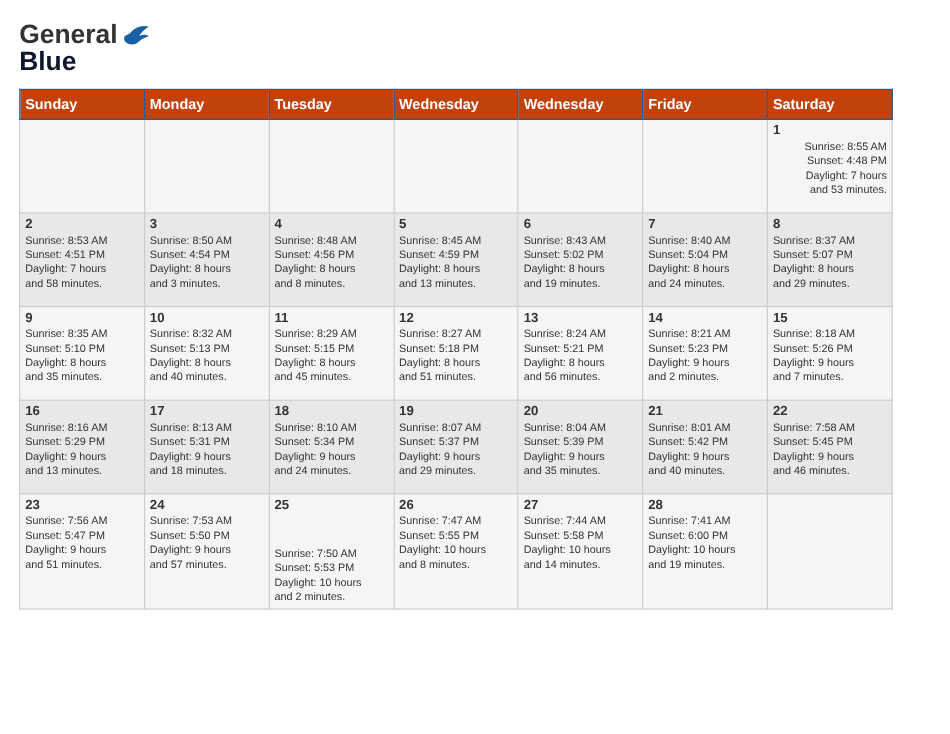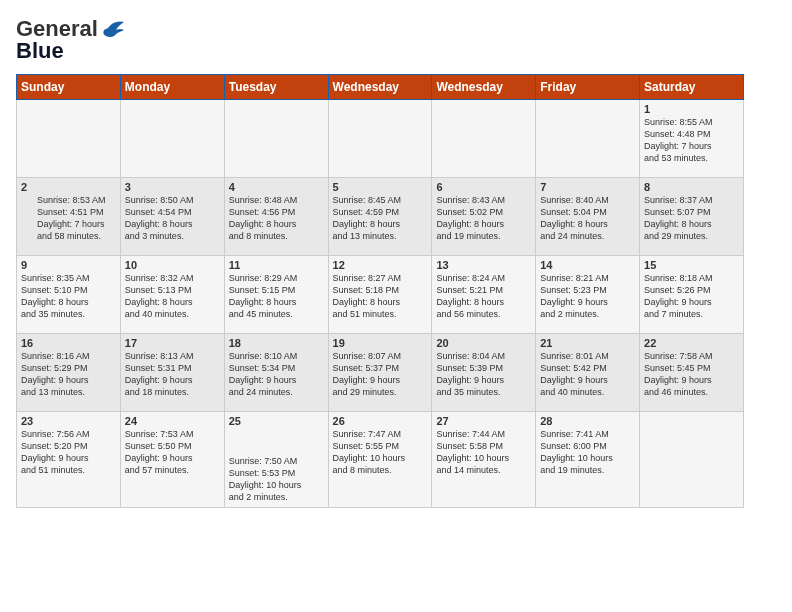--- a/index.html
+++ b/index.html
@@ -113,30 +113,30 @@
     <tbody id="calendar-body">
         <tr>
           <td></td>
           <td></td>
           <td></td>
           <td></td>
           <td></td>
           <td></td>
           <td>
             <span class="day-num">1</span>
-            <div class="day-info" style="white-space: pre-line;">Sunrise: 8:55 AM
+            <div class="day-info" style="white-space: pre-line; text-align: right;">Sunrise: 8:55 AM
 Sunset: 4:48 PM
 Daylight: 7 hours
 and 53 minutes.</div>
           </td>
         </tr>
         <tr>
           <td>
             <span class="day-num">2</span>
-            <div class="day-info" style="white-space: pre-line; margin-left: 16px;">Sunrise: 8:53 AM
+            <div class="day-info" style="white-space: pre-line;">Sunrise: 8:53 AM
 Sunset: 4:51 PM
 Daylight: 7 hours
 and 58 minutes.</div>
           </td>
           <td>
             <span class="day-num">3</span>
             <div class="day-info" style="white-space: pre-line;">Sunrise: 8:50 AM
 Sunset: 4:54 PM
 Daylight: 8 hours
 and 3 minutes.</div>
@@ -276,21 +276,21 @@
             <div class="day-info" style="white-space: pre-line;">Sunrise: 7:58 AM
 Sunset: 5:45 PM
 Daylight: 9 hours
 and 46 minutes.</div>
           </td>
         </tr>
         <tr>
           <td>
             <span class="day-num">23</span>
             <div class="day-info" style="white-space: pre-line;">Sunrise: 7:56 AM
-Sunset: 5:20 PM
+Sunset: 5:47 PM
 Daylight: 9 hours
 and 51 minutes.</div>
           </td>
           <td>
             <span class="day-num">24</span>
             <div class="day-info" style="white-space: pre-line;">Sunrise: 7:53 AM
 Sunset: 5:50 PM
 Daylight: 9 hours
 and 57 minutes.</div>
           </td>

